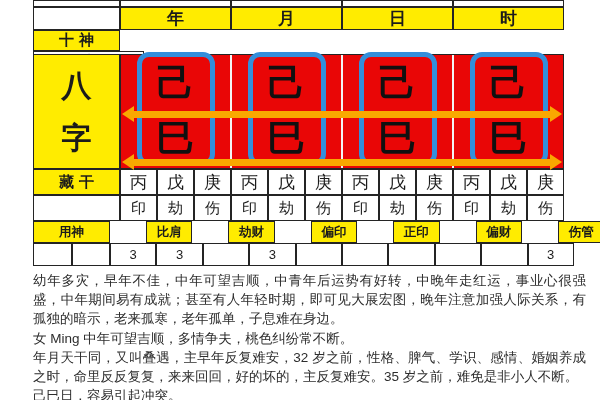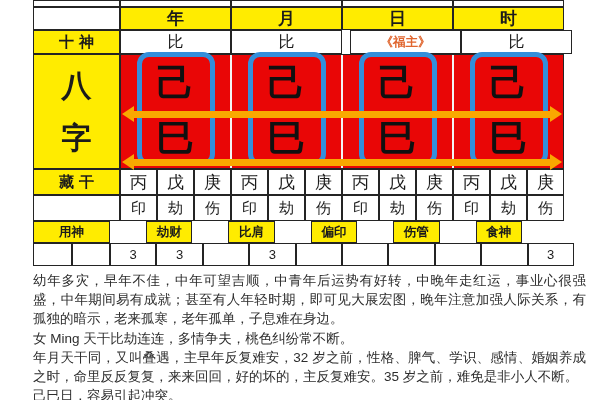--- a/index.html
+++ b/index.html
@@ -11,21 +11,21 @@
   .bg-y{background:#FFEC00;}
   .w-label{width:87px;}
   .w-pillar{width:111px;}
   .w-sub{width:37px;}
   .w-ylabel{width:77px;}
   .w-ycol{width:46.4px;}
   .w-half{width:38.5px;}
 
   .r-sliver{top:0;height:7px;}
   .r-header{top:7px;height:23px;}
-  .r-shishen{top:30px;height:24px;}
+  .r-shishen{top:30px;height:24px;flex-direction:column;}
   .r-bazi{top:54px;height:115px;}
   .r-canggan{top:169px;height:26px;justify-content:space-between;}
   .r-gods{top:195px;height:26px;}
   .r-yongshen{top:221px;height:22px;gap:36px;}
   .r-counts{top:243px;height:23px;}
 
   .serif{font-family:"DejaVu Serif","Liberation Serif",serif;}
   .pillar-head{font-size:17px;font-weight:600;}
   .shishen-val{font-size:16px;}
   .fuzhu{color:#E0662F;font-size:12.5px;font-weight:600;margin-left:8px;}
@@ -145,23 +145,25 @@
     <div class="cell w-sub serif gods-ch">印</div>
     <div class="cell w-sub serif gods-ch">劫</div>
     <div class="cell w-sub serif gods-ch">伤</div>
     <div class="cell w-sub serif gods-ch">印</div>
     <div class="cell w-sub serif gods-ch">劫</div>
     <div class="cell w-sub serif gods-ch">伤</div>
   </div>
 
   <div class="row r-yongshen">
     <div class="cell w-ylabel bg-y ycol">用神</div>
+    <div class="cell w-ycol bg-y ycol">比肩</div>
     <div class="cell w-ycol bg-y ycol">劫财</div>
-    <div class="cell w-ycol bg-y ycol">比肩</div>
     <div class="cell w-ycol bg-y ycol">偏印</div>
+    <div class="cell w-ycol bg-y ycol">正印</div>
+    <div class="cell w-ycol bg-y ycol">偏财</div>
     <div class="cell w-ycol bg-y ycol">伤管</div>
     <div class="cell w-ycol bg-y ycol">食神</div>
   </div>
 
   <div class="row r-counts">
     <div class="cell w-half"></div>
     <div class="cell w-half"></div>
     <div class="cell w-ycol countv">3</div>
     <div class="cell w-ycol countv">3</div>
     <div class="cell w-ycol countv"></div>
@@ -169,18 +171,18 @@
     <div class="cell w-ycol countv"></div>
     <div class="cell w-ycol countv"></div>
     <div class="cell w-ycol countv"></div>
     <div class="cell w-ycol countv"></div>
     <div class="cell w-ycol countv"></div>
     <div class="cell w-ycol countv">3</div>
   </div>
 
   <div class="analysis">
     <p>幼年多灾，早年不佳，中年可望吉顺，中青年后运势有好转，中晚年走红运，事业心很强盛，中年期间易有成就；甚至有人年轻时期，即可见大展宏图，晚年注意加强人际关系，有孤独的暗示，老来孤寒，老年孤单，子息难在身边。</p>
-    <p>女 Ming 天干比劫连连，多情争夫，桃色纠纷常不断。</p>
+    <p>女 Ming 中年可望吉顺，多情争夫，桃色纠纷常不断。</p>
     <p>年月天干同，又叫叠遇，主早年反复难安，32 岁之前，性格、脾气、学识、感情、婚姻养成之时，命里反反复复，来来回回，好的坏的，主反复难安。35 岁之前，难免是非小人不断。</p>
     <p>己巳日，容易引起冲突。</p>
   </div>
 
 </div>
 
 </body></html>

